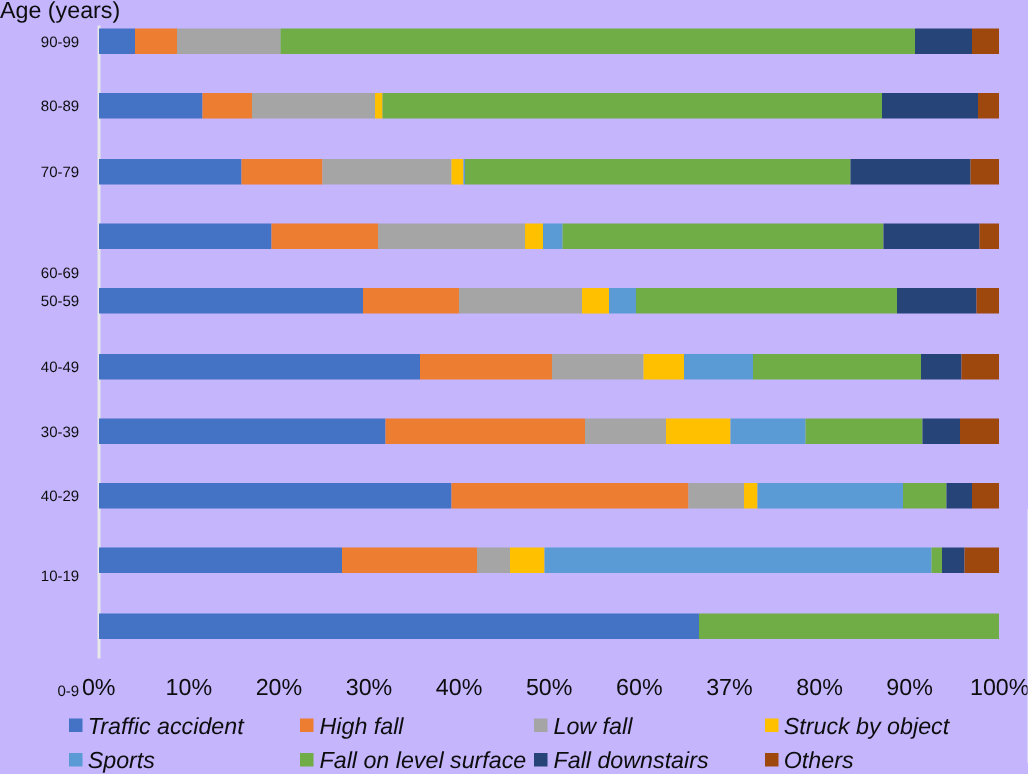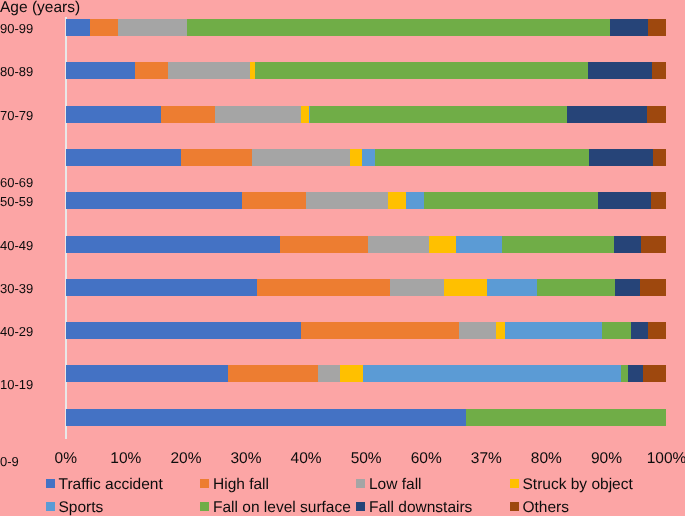--- a/index.html
+++ b/index.html
@@ -1,32 +1,32 @@
 <!DOCTYPE html>
 <html><head>
 <meta charset="utf-8">
 <title>Age (years)</title>
 <style>
   html,body{margin:0;padding:0;background:#ffffff;}
   body{width:685px;height:516px;overflow:hidden;
        font-family:"Liberation Sans",sans-serif;color:#0d0d0d;
        -webkit-font-smoothing:antialiased;text-rendering:geometricPrecision;}
-  #chart{position:relative;width:685px;height:516px;background:#fca5a5;overflow:hidden;}
+  #chart{position:relative;width:685px;height:516px;background:#c4b5fd;overflow:hidden;}
   #axis-title{position:absolute;left:0px;top:-1px;font-size:15.5px;line-height:17px;white-space:nowrap;}
   #plot{position:absolute;left:65.7px;top:17.0px;width:600.0px;height:433px;}
   #yaxis-line{position:absolute;left:65px;top:17px;width:1.5px;height:422px;background:#e8e8e8;}
   .row{position:absolute;left:0;width:600.0px;height:17.0px;}
   .seg{position:absolute;top:0;height:17.0px;}
   .catlabel{position:absolute;left:-65.7px;width:52.8px;height:17px;
-            font-size:13px;line-height:17px;white-space:nowrap;}
+            font-size:10px;line-height:17px;text-align:right;white-space:nowrap;}
   #ticks{position:absolute;left:0;top:450px;width:685px;height:18px;}
   .tick{position:absolute;top:0;width:80px;font-size:15.5px;line-height:17px;
         text-align:center;white-space:nowrap;}
   #legend{position:absolute;left:0;top:476px;width:685px;height:40px;}
-  .lgitem{position:absolute;height:17px;display:flex;align-items:center;white-space:nowrap;}
+  .lgitem{position:absolute;height:17px;display:flex;align-items:center;white-space:nowrap;font-style:italic;}
   .lgmark{width:9px;height:9px;margin-right:4px;flex:0 0 auto;position:relative;top:-1px;}
   .lglabel{font-size:15.5px;line-height:17px;}
 </style>
 </head>
 <body>
 
 <div id="chart">
 
   <div id="axis-title">Age (years)</div>
 

